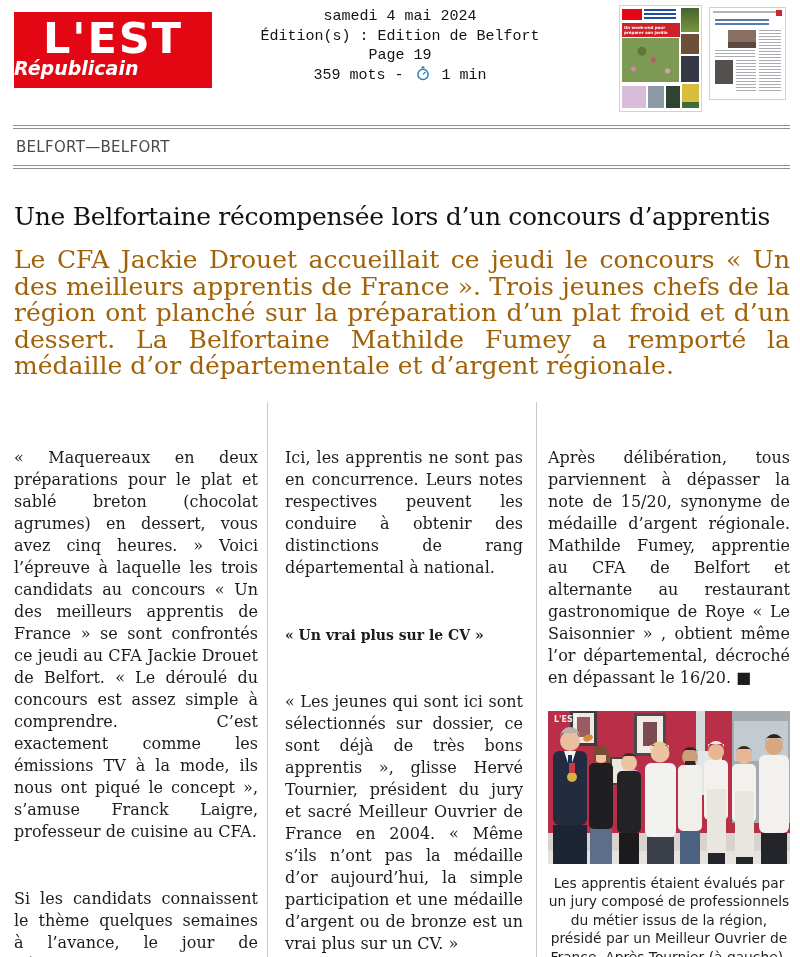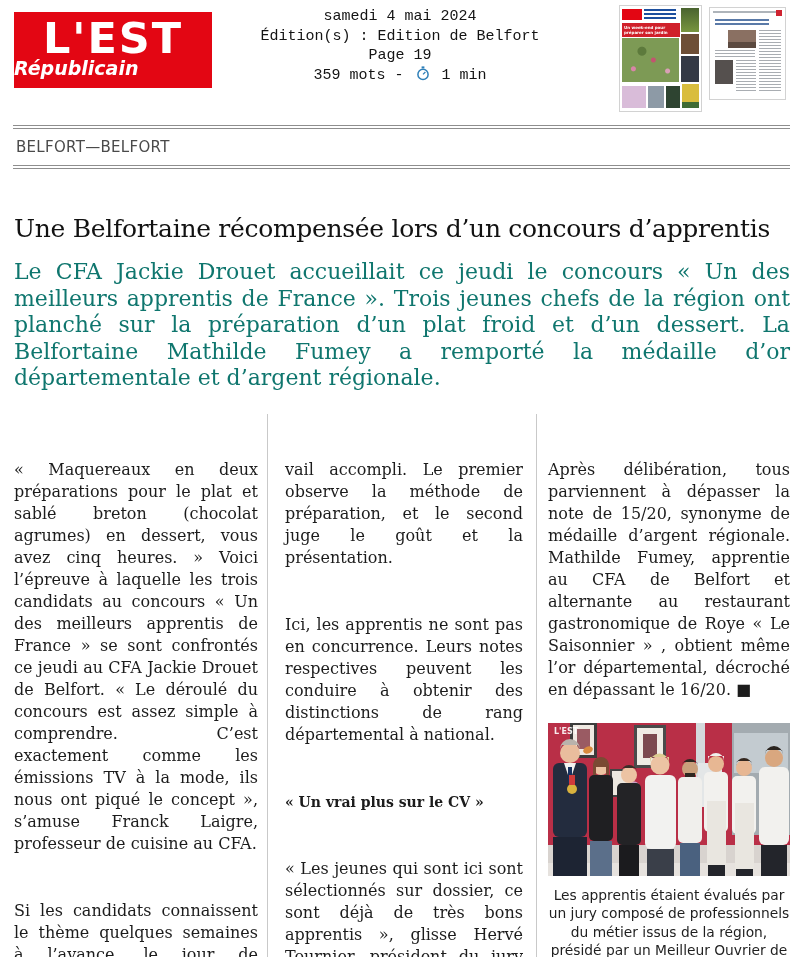--- a/index.html
+++ b/index.html
@@ -59,22 +59,22 @@
               background:repeating-linear-gradient(#a9adb2 0 1px, transparent 1px 3px); }
 
   
   .band { margin:0 10px 0 13px; }
   .double-rule { height:4px; border-top:1px solid #8e8e8e; border-bottom:1px solid #8e8e8e; }
   .band-label { font-size:15px; color:#4a4a4a; padding:9px 0 9px 3px; letter-spacing:.3px; }
 
   
   .article { margin:0 10px 0 14px; font-family:"DejaVu Serif","Liberation Serif",serif; }
   .headline { font-size:25px; line-height:31px; font-weight:normal; color:#121212;
-              margin:44px 0 15px; letter-spacing:-.3px; }
-  .lede { font-size:22px; line-height:26.5px; text-align:justify; color:#0f766e;
+              margin:32px 0 15px; letter-spacing:-.3px; }
+  .lede { font-size:25px; line-height:26.5px; text-align:justify; color:#a16207;
           margin-bottom:22px; }
   .columns { display:flex; min-height:580px; }
   .col { font-size:16px; line-height:22px; text-align:justify; hyphens:auto; color:#1c1c1c; }
   .col p { margin-bottom:22px;margin-top:45px; }
   .col1 { width:244px; }
   .col2 { width:238px; }
   .col3 { width:242px; }
   .sep { width:1px; background:#c9c9c9; }
   .sep1 { margin:0 17px 0 9px; }
   .sep2 { margin:0 11px 0 13px; }
@@ -149,21 +149,20 @@
   <p class="lede">Le CFA Jackie Drouet accueillait ce jeudi le concours « Un des meilleurs apprentis de France ». Trois jeunes chefs de la région ont planché sur la préparation d’un plat froid et d’un dessert. La Belfortaine Mathilde Fumey a remporté la médaille d’or départementale et d’argent régionale.</p>
 
   <div class="columns">
     <div class="col col1">
       <p>« Maquereaux en deux préparations pour le plat et sablé breton (chocolat agrumes) en dessert, vous avez cinq heures. » Voici l’épreuve à laquelle les trois candidats au concours « Un des meilleurs apprentis de France » se sont confrontés ce jeudi au CFA Jackie Drouet de Belfort. « Le déroulé du concours est assez simple à comprendre. C’est exactement comme les émissions TV à la mode, ils nous ont piqué le concept », s’amuse Franck Laigre, professeur de cuisine au CFA.</p>
       <p>Si les candidats connaissent le thème quelques semaines à l’avance, le jour de l’épreuve, tout se fait sur place. En quelques heures, ils doivent préparer quatre assiettes et dresser ces dernières . Deux jurys scrutent la qualité du tra-</p>
     </div>
     <div class="sep sep1"></div>
 
     <div class="col col2">
-      <p>vail accompli. Le premier observe la méthode de préparation, et le second juge le goût et la présentation.</p>
       <p>Ici, les apprentis ne sont pas en concurrence. Leurs notes respectives peuvent les conduire à obtenir des distinctions de rang départemental à national.</p>
       <p class="subhead">« Un vrai plus sur le CV »</p>
       <p>« Les jeunes qui sont ici sont sélectionnés sur dossier, ce sont déjà de très bons apprentis », glisse Hervé Tournier, président du jury et sacré Meilleur Ouvrier de France en 2004. « Même s’ils n’ont pas la médaille d’or aujourd’hui, la simple participation et une médaille d’argent ou de bronze est un vrai plus sur un CV. »</p>
     </div>
     <div class="sep sep2"></div>
 
     <div class="col col3">
       <p>Après délibération, tous parviennent à dépasser la note de 15/20, synonyme de médaille d’argent régionale. Mathilde Fumey, apprentie au CFA de Belfort et alternante au restaurant gastronomique de Roye « Le Saisonnier » , obtient même l’or départemental, décroché en dépassant le 16/20. ■</p>
 
       <div class="photo-wrap">

